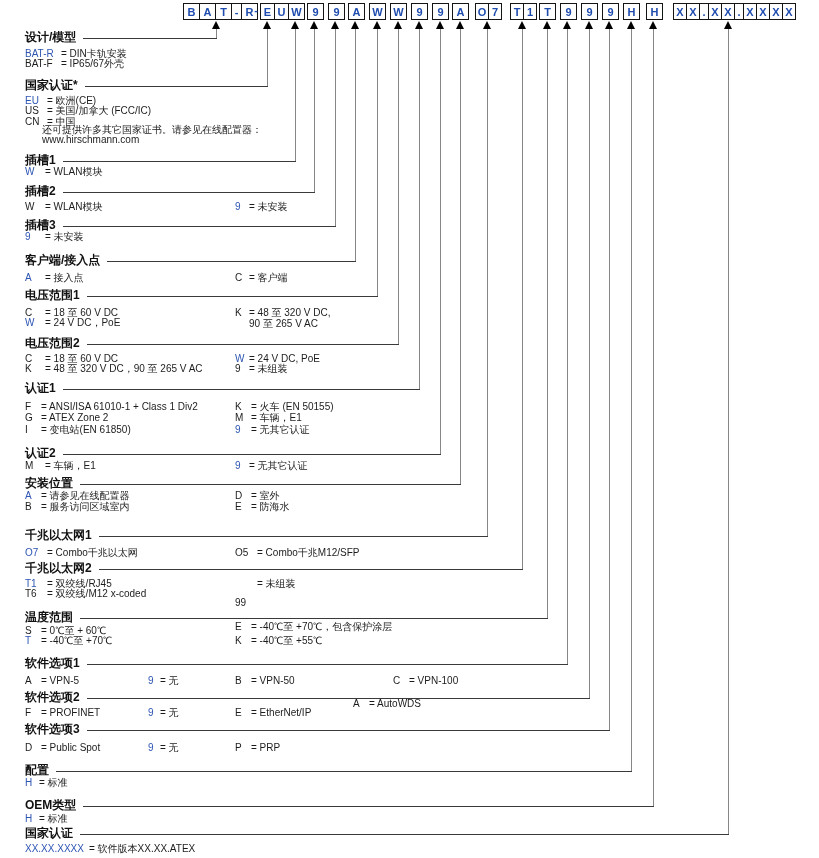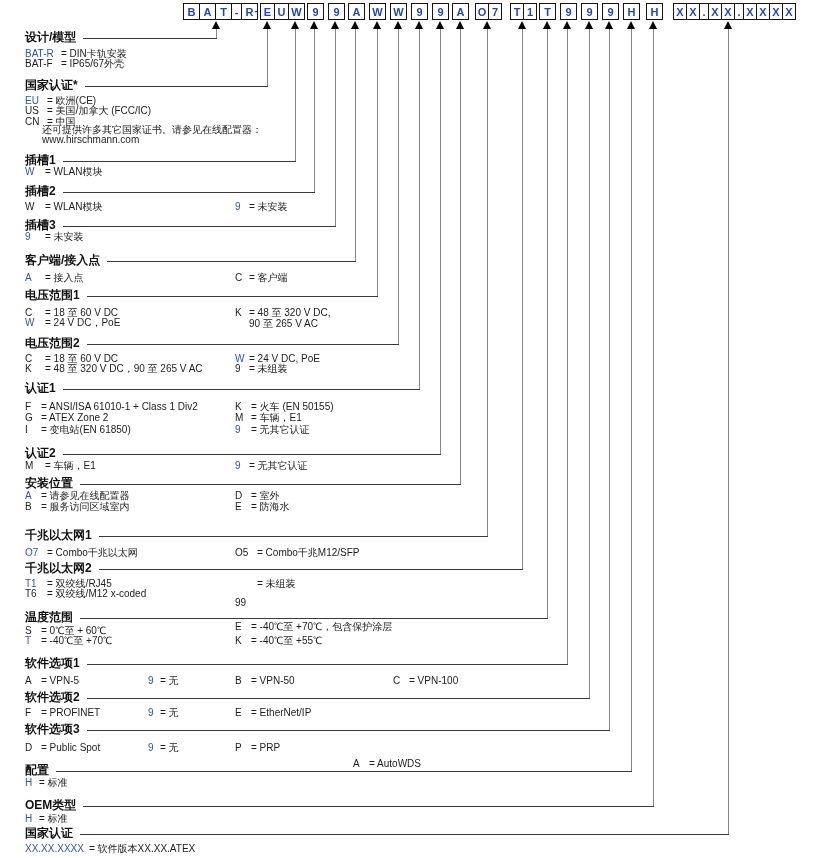--- a/index.html
+++ b/index.html
@@ -266,21 +266,21 @@
       <div class="item" style="left: 25px; top: 707px;"><span class="k" style="width: 16px;">F</span><span class="v">= PROFINET</span></div>
       <div class="item" style="left: 148px; top: 707px;"><span class="k blue" style="width: 12px;">9</span><span class="v">= 无</span></div>
       <div class="item" style="left: 235px; top: 707px;"><span class="k" style="width: 16px;">E</span><span class="v">= EtherNet/IP</span></div>
       <div class="sec-h" style="left: 25px; top: 723px; width: 585px;">
         <span class="lbl">软件选项3</span>
         <span class="rule"></span>
       </div>
       <div class="item" style="left: 25px; top: 742px;"><span class="k" style="width: 16px;">D</span><span class="v">= Public Spot</span></div>
       <div class="item" style="left: 148px; top: 742px;"><span class="k blue" style="width: 12px;">9</span><span class="v">= 无</span></div>
       <div class="item" style="left: 235px; top: 742px;"><span class="k" style="width: 16px;">P</span><span class="v">= PRP</span></div>
-      <div class="item" style="left: 353px; top: 758px;"><span class="k" style="width: 16px;">A</span><span class="v">= AutoWDS</span></div>
+      <div class="item" style="left: 353px; top: 698px;"><span class="k" style="width: 16px;">A</span><span class="v">= AutoWDS</span></div>
       <div class="sec-h" style="left: 25px; top: 764px; width: 607px;">
         <span class="lbl">配置</span>
         <span class="rule"></span>
       </div>
       <div class="item" style="left: 25px; top: 777px;"><span class="k blue" style="width: 14px;">H</span><span class="v">= 标准</span></div>
       <div class="sec-h" style="left: 25px; top: 799px; width: 629px;">
         <span class="lbl">OEM类型</span>
         <span class="rule"></span>
       </div>
       <div class="item" style="left: 25px; top: 813px;"><span class="k blue" style="width: 14px;">H</span><span class="v">= 标准</span></div>

